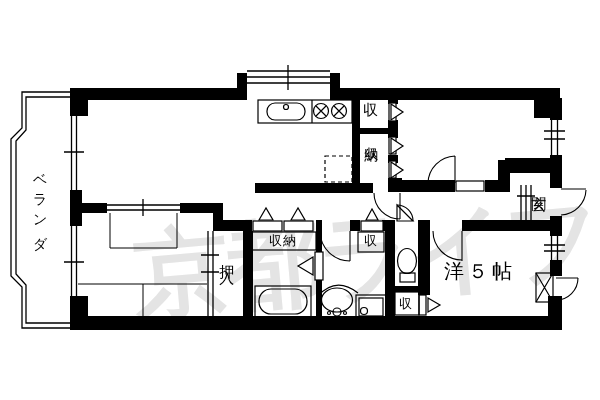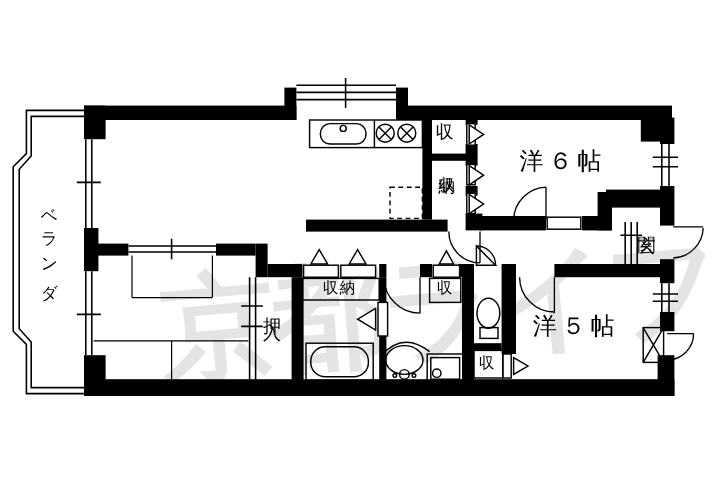--- a/index.html
+++ b/index.html
@@ -172,21 +172,20 @@
     <g fill="none" stroke="#000" stroke-width="1.2">
       <ellipse cx="407" cy="261" rx="9.5" ry="12.5"></ellipse>
       <rect x="400" y="273" width="15" height="9"></rect>
     </g>
     <g fill="none" stroke="#000" stroke-width="1.2">
       <rect x="536" y="273" width="17" height="29"></rect>
       <path d="M 536,273 L 553,302 M 553,273 L 536,302"></path>
     </g>
   </svg>
 
-  <div class="lbl room" style="left:433px;top:124px;">洋６帖</div>
   <div class="lbl room" style="left:444px;top:261px;text-align:right;">洋５帖</div>
 
   <div class="lbl vert" style="left:33px;top:163px;font-size:14px;letter-spacing:5px;">ベランダ</div>
   <div class="lbl vert" style="left:218px;top:252px;font-size:15px;letter-spacing:5px;">押入</div>
   <div class="lbl vert" style="left:530px;top:184px;font-size:15px;letter-spacing:1px;">玄関</div>
 
   <div class="lbl" style="left:363px;top:103px;font-size:15px;">収</div>
   <div class="lbl vert" style="left:364px;top:136px;font-size:14px;letter-spacing:1px;">収納</div>
   <div class="lbl small" style="left:269px;top:234px;letter-spacing:1px;">収納</div>
   <div class="lbl small" style="left:364px;top:234px;">収</div>

